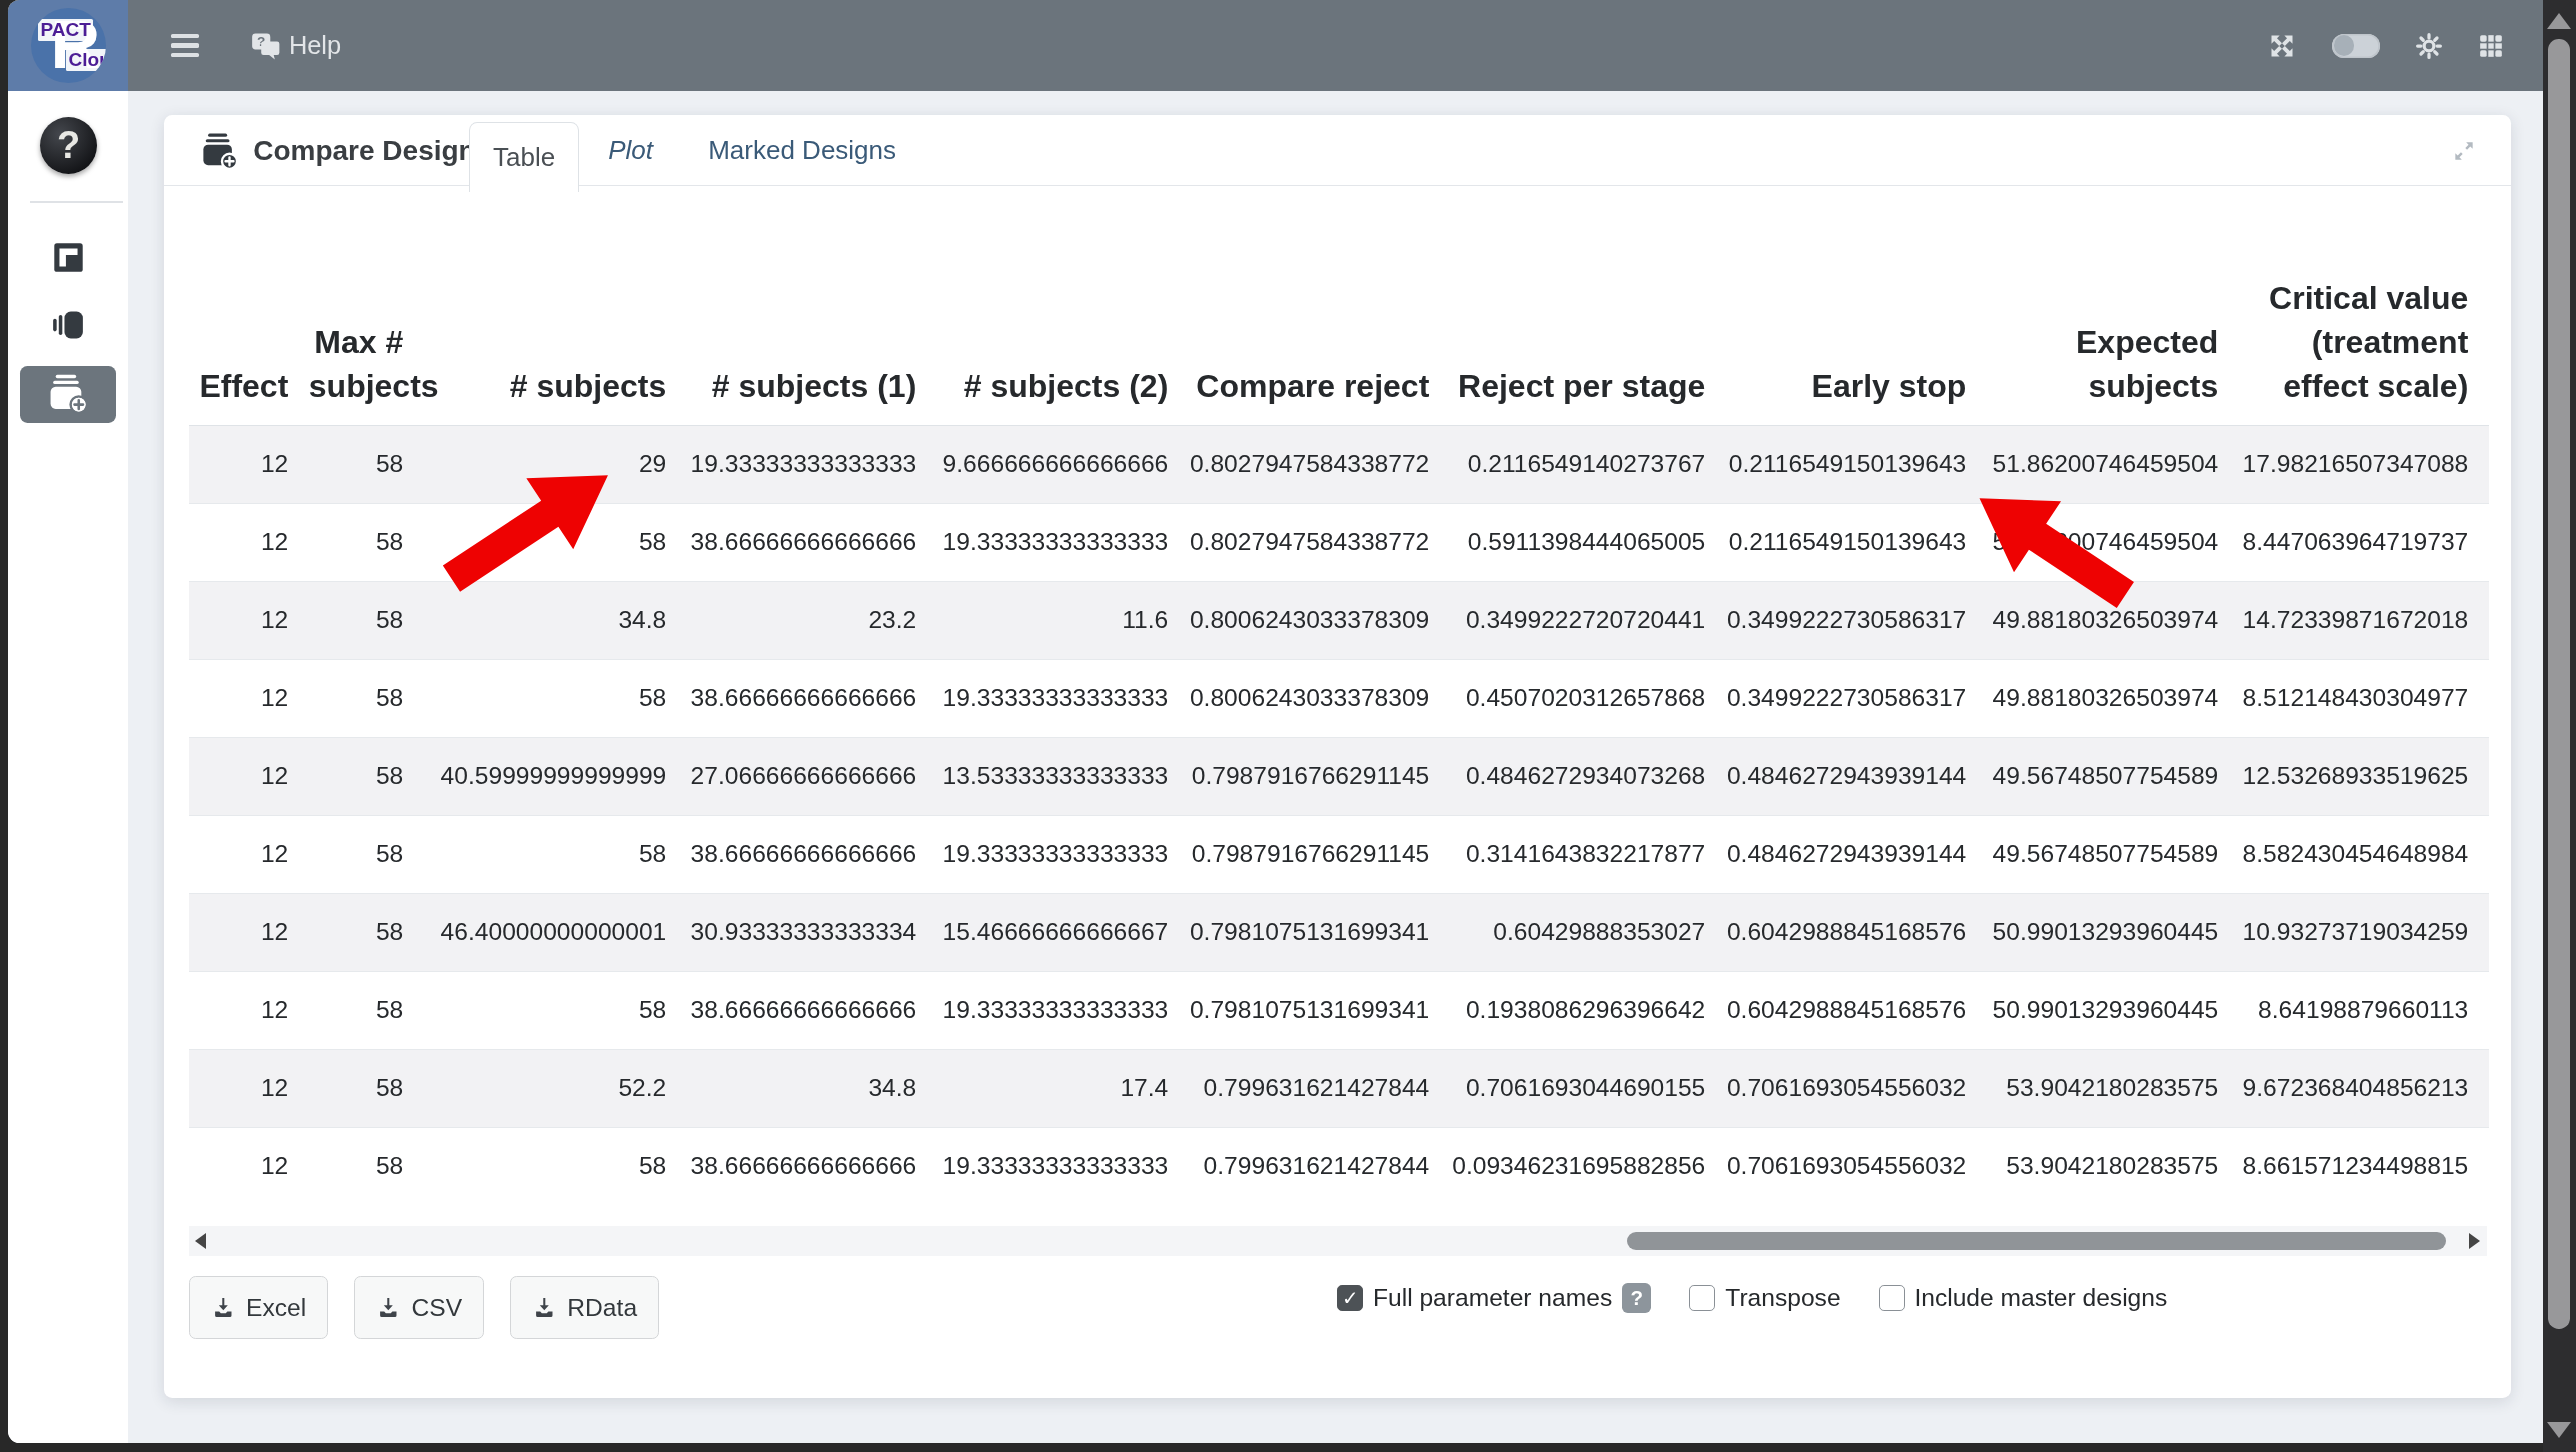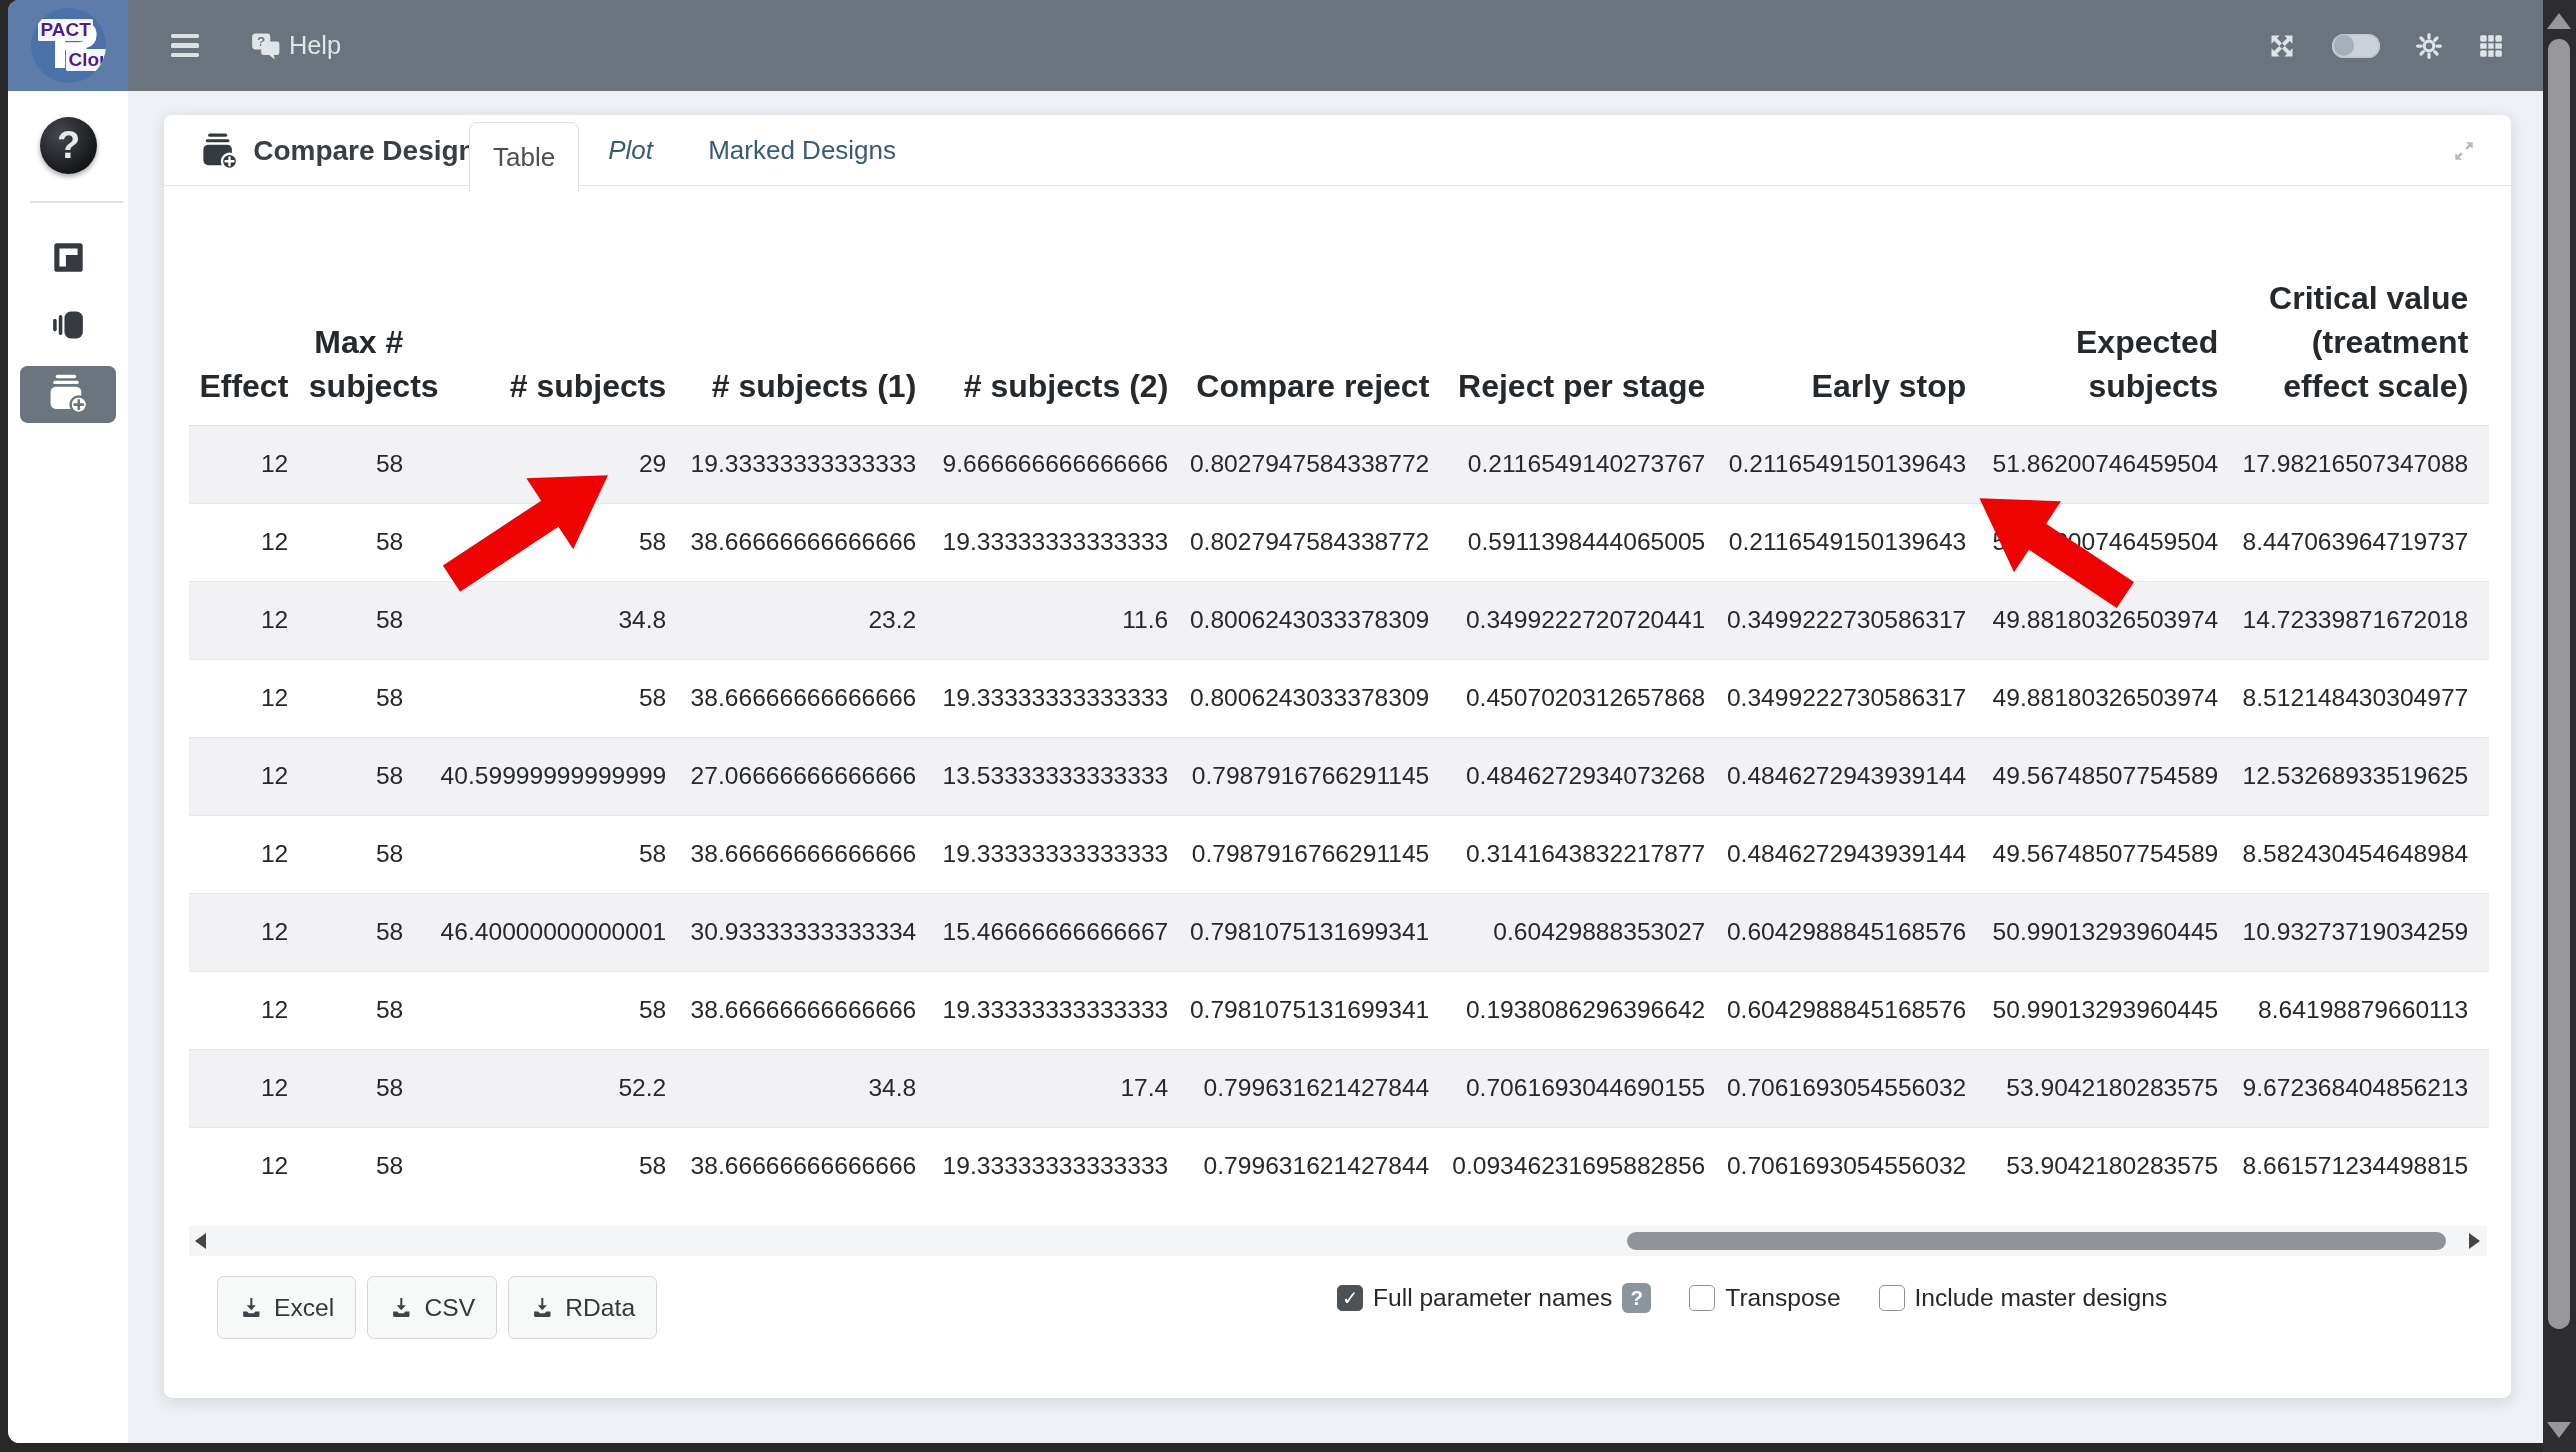--- a/index.html
+++ b/index.html
@@ -82,21 +82,21 @@
   .hscroll { position:absolute; left:24.6px; top:1111px; width:2298px; height:29.5px;
              background:#f4f5f7; }
   .hthumb { position:absolute; left:1438px; top:5.7px; width:819px; height:18px;
             background:#909498; border-radius:9px; cursor:pointer; }
   .harrow { position:absolute; top:6.6px; width:0; height:0; cursor:pointer;
             border-top:8.2px solid transparent; border-bottom:8.2px solid transparent; }
   .harrow-left  { left:6.6px;  border-right:11.5px solid #454545; }
   .harrow-right { right:6.6px; border-left:11.5px solid #454545; }
 
   
-  .export-row { position:absolute; left:24.6px; top:1161px; display:flex; gap:11px;margin-left:28px; }
+  .export-row { position:absolute; left:24.6px; top:1161px; display:flex; gap:26px; }
   .btn { display:flex; align-items:center; gap:10.7px; height:63px; padding:0 21px;
          background:#f7f8f8; border:1.6px solid #d4d6d8; border-radius:6.6px;
          font-size:24.6px; color:#33383c; cursor:pointer; }
   .checks { position:absolute; left:1173px; top:1165px; height:36px; display:flex;
             align-items:center; gap:38px; font-size:24.6px; color:#26292c; }
   .check { display:flex; align-items:center; gap:9.8px; cursor:pointer; }
   .box { width:26px; height:26px; border:1.6px solid #8a9096; border-radius:4.9px; background:#fff;
          display:flex; align-items:center; justify-content:center;
          color:transparent; font-size:19.7px; font-weight:bold; }
   .box.checked { background:#4d5256; border-color:#4d5256; color:#fff; }

